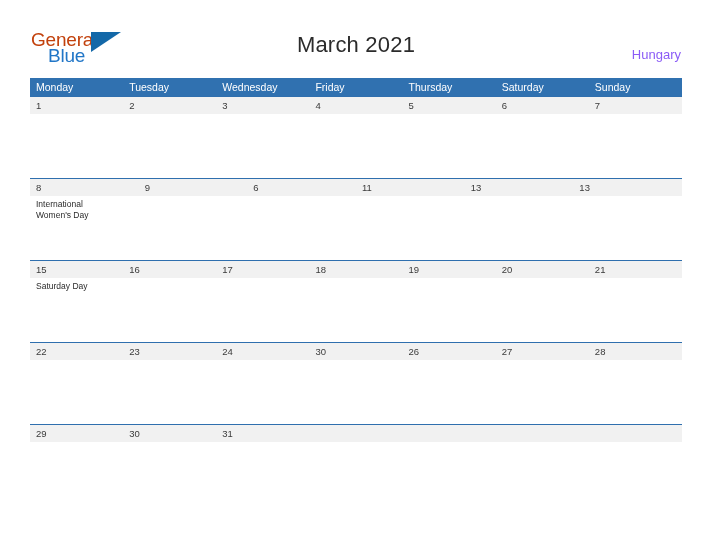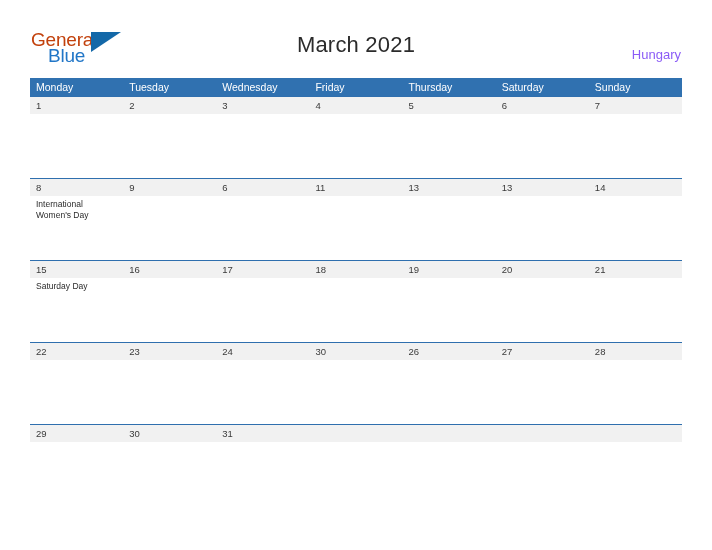--- a/index.html
+++ b/index.html
@@ -220,21 +220,20 @@
     </div>
 
     <div class="week">
       <div class="week-dates">
         <div class="daynum">8</div>
         <div class="daynum">9</div>
         <div class="daynum">6</div>
         <div class="daynum">11</div>
         <div class="daynum">13</div>
         <div class="daynum">13</div>
-        <div class="daynum">14</div>
       </div>
       <div class="week-events">
         <div class="evcell">
             <div class="event">International Women's Day</div>
           </div>
         <div class="evcell">
             <div class="event"></div>
           </div>
         <div class="evcell">
             <div class="event"></div>

